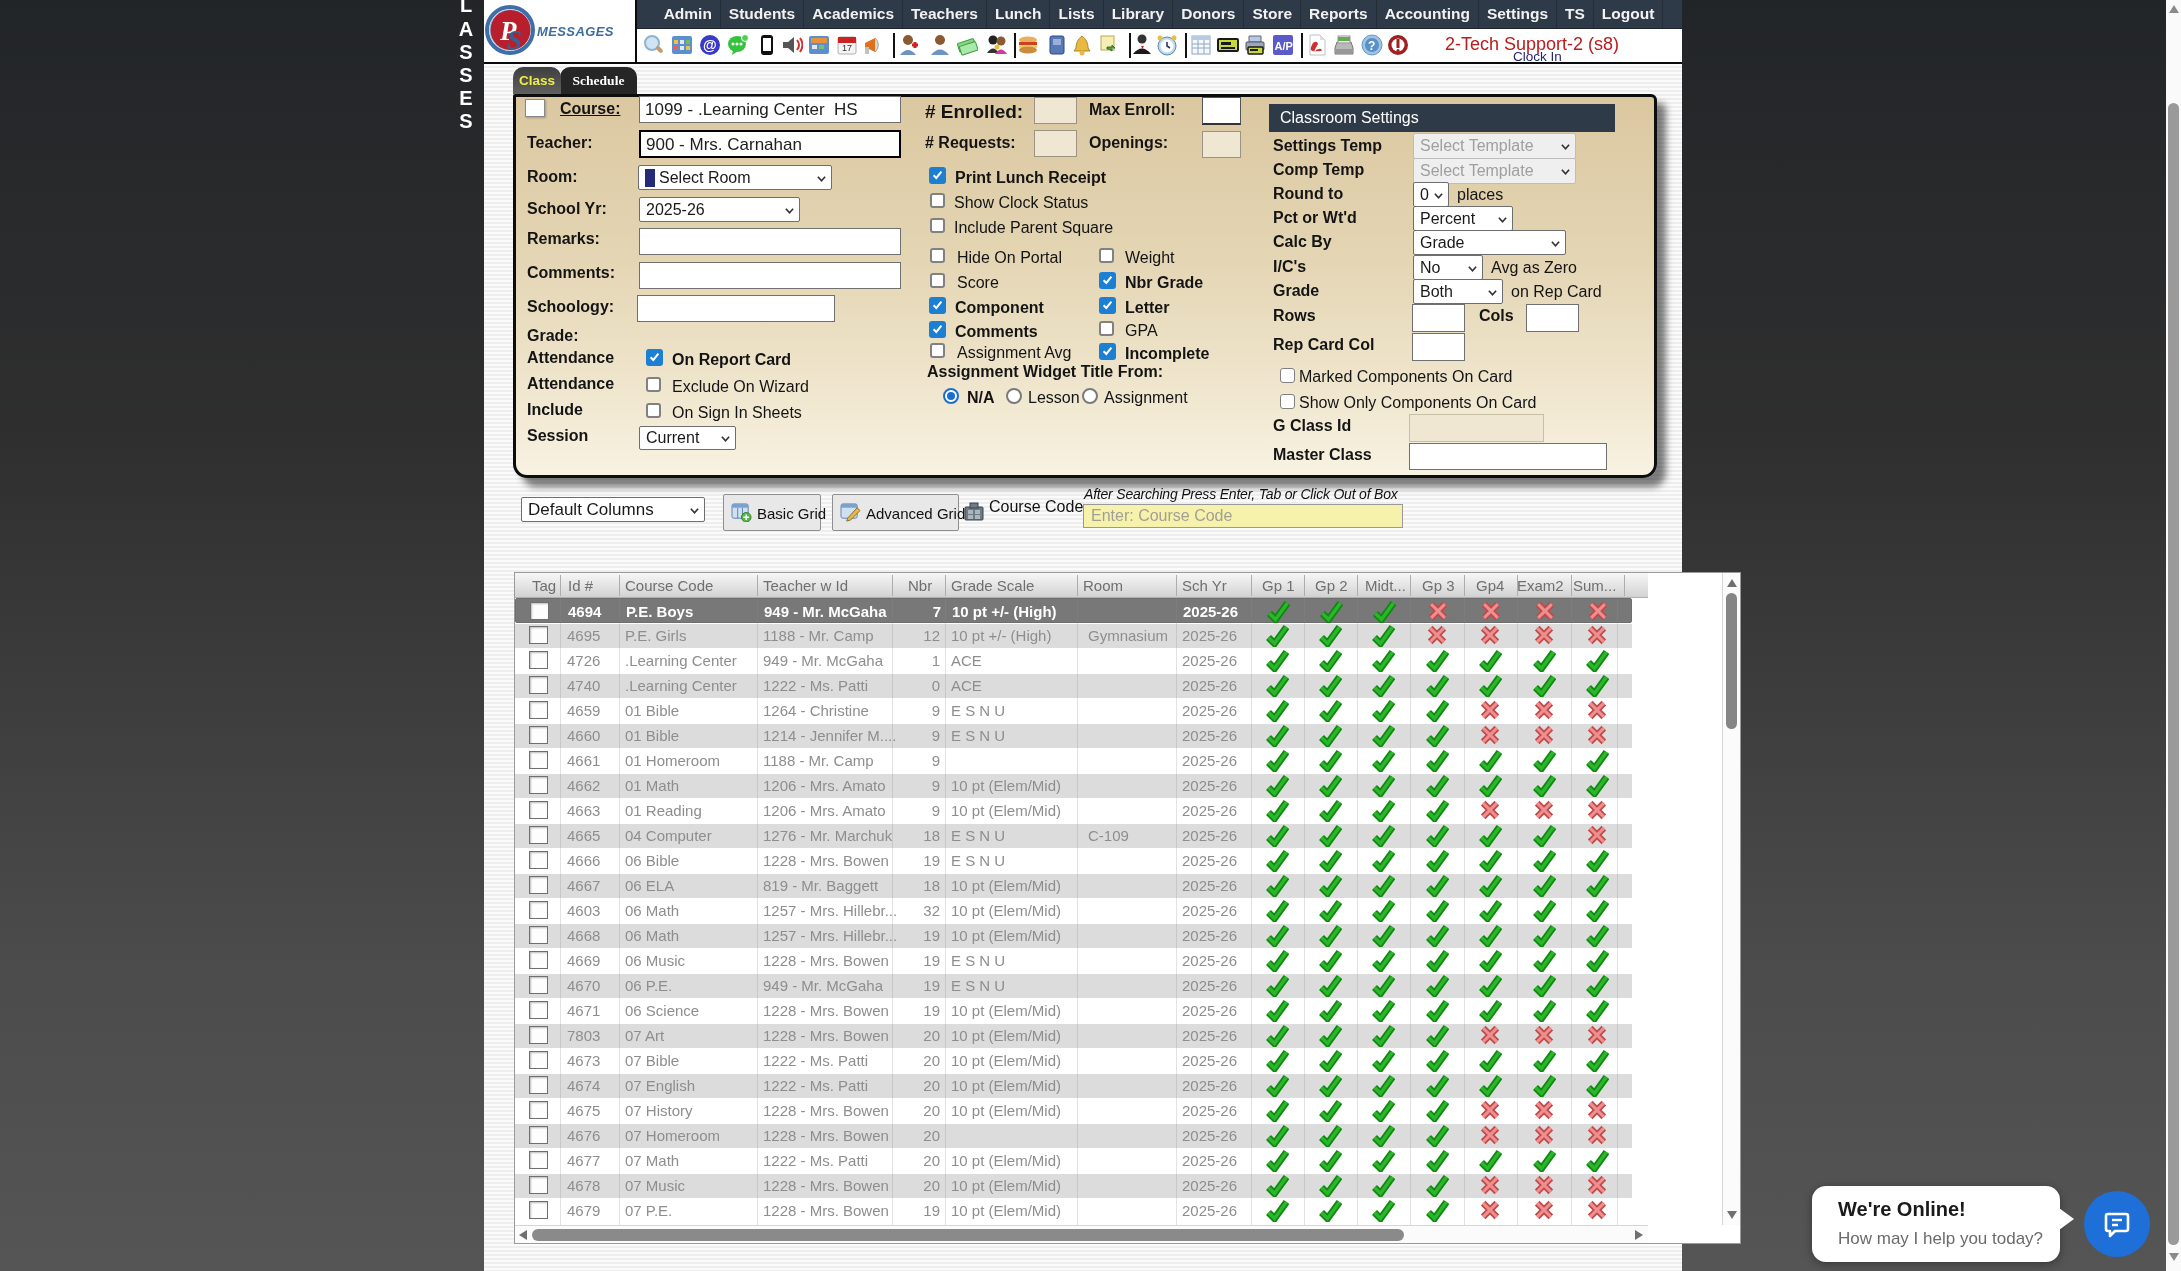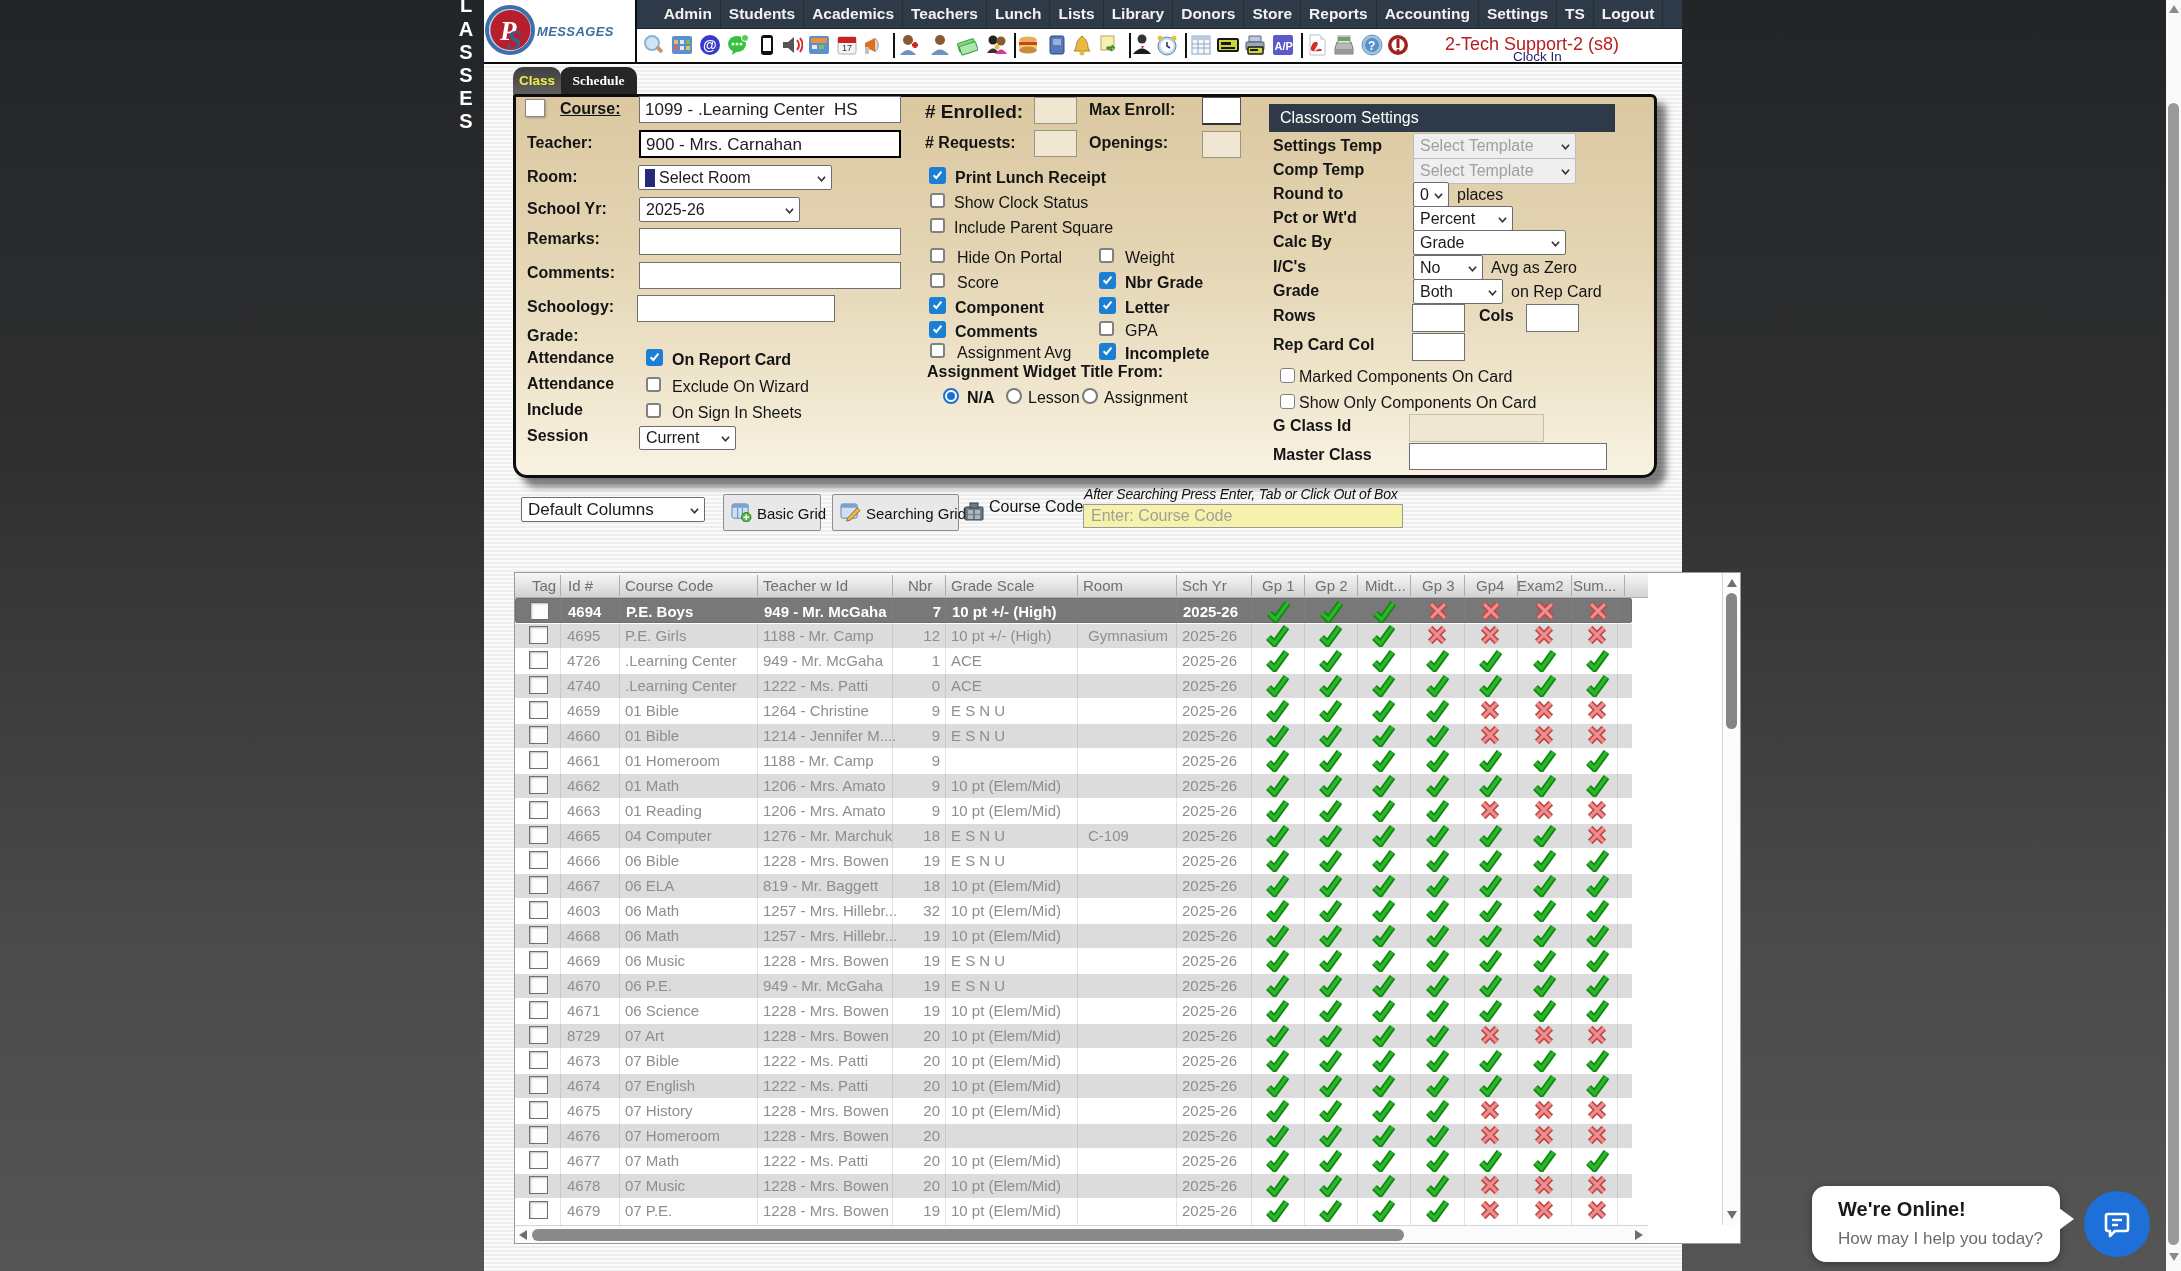--- a/index.html
+++ b/index.html
@@ -476,21 +476,21 @@
         <path d="M16 12 v6 M13 15 h6" stroke="#fff" stroke-width="1.6"></path>
       </svg>
       <span>Basic Grid</span>
     </div>
   <div class="btn" style="left:348px;width:127px">
       <svg class="bi" viewBox="0 0 22 20">
         <rect x="1" y="1" width="17" height="15" rx="2" fill="#cfe0f2" stroke="#5b83ad"></rect>
         <rect x="1" y="1" width="17" height="4" fill="#7ba2cc"></rect>
         <path d="M8 16 L18 5 L21 8 L11 18 L7 19 Z" fill="#e8b64c" stroke="#8a6a1f"></path>
       </svg>
-      <span>Searching Grid</span>
+      <span>Advanced Grid</span>
     </div>
   <svg id="cc-ico" viewBox="0 0 22 22">
       <rect x="2" y="6" width="18" height="13" rx="1" fill="#6f7b85" stroke="#3c454d"></rect>
       <rect x="5" y="9" width="5" height="4" fill="#aeb6bd"></rect>
       <rect x="12" y="9" width="5" height="4" fill="#aeb6bd"></rect>
       <rect x="5" y="14" width="5" height="4" fill="#aeb6bd"></rect>
       <rect x="12" y="14" width="5" height="4" fill="#aeb6bd"></rect>
       <rect x="7" y="2" width="8" height="5" fill="#6f7b85" stroke="#3c454d"></rect>
     </svg>
   <div id="cc-lab">Course Code</div>
@@ -1038,21 +1038,21 @@
           </svg>
           <svg class="mk" style="left:1018px;top:1px" width="23" height="23" viewBox="0 0 23 23">
             <use href="#ck"></use>
           </svg>
           <svg class="mk" style="left:1071px;top:1px" width="23" height="23" viewBox="0 0 23 23">
             <use href="#ck"></use>
           </svg>
         </div>
 <div class="r g" style="top:425px">
           <div class="cb" style="left:14px;top:3px"></div>
-          <span class="c" style="left:52px">8729</span>
+          <span class="c" style="left:52px">7803</span>
           <span class="c" style="left:110px">07 Art</span>
           <span class="c" style="left:248px">1228 - Mrs. Bowen</span>
           <span class="c cr" style="left:377px;width:48px">20</span>
           <span class="c" style="left:436px">10 pt (Elem/Mid)</span>
           <span class="c" style="left:667px">2025-26</span>
           <svg class="mk" style="left:751px;top:1px" width="23" height="23" viewBox="0 0 23 23">
             <use href="#ck"></use>
           </svg>
           <svg class="mk" style="left:804px;top:1px" width="23" height="23" viewBox="0 0 23 23">
             <use href="#ck"></use>

